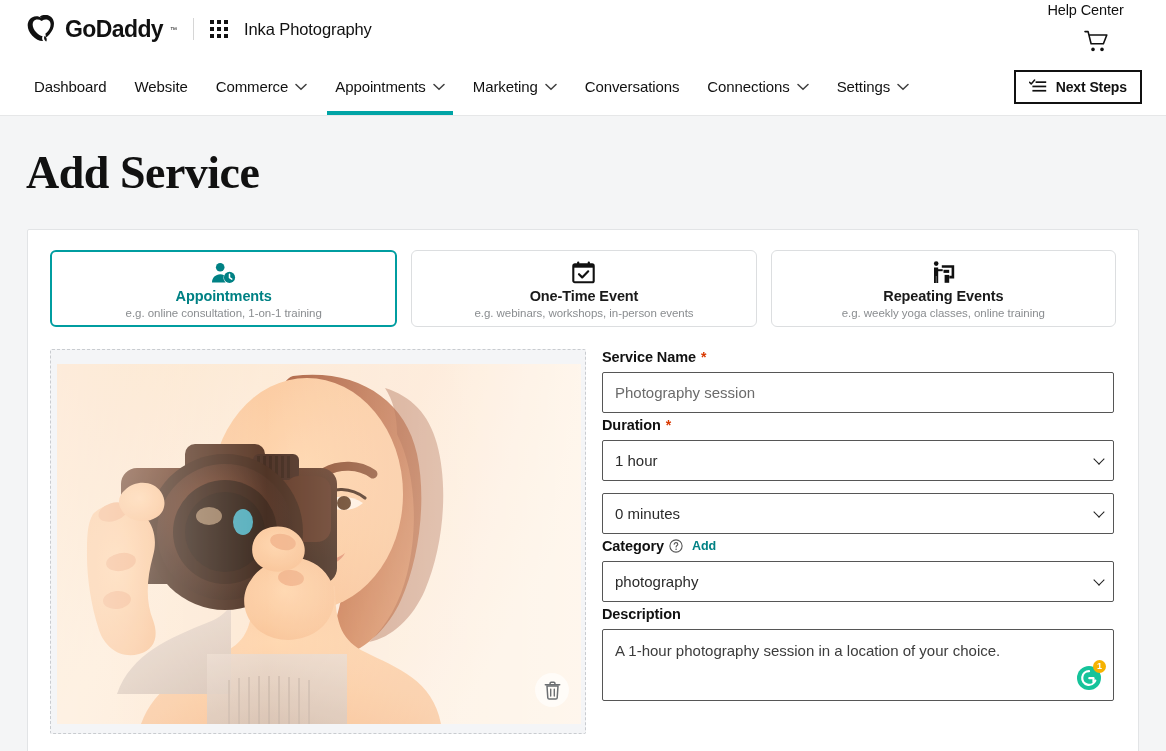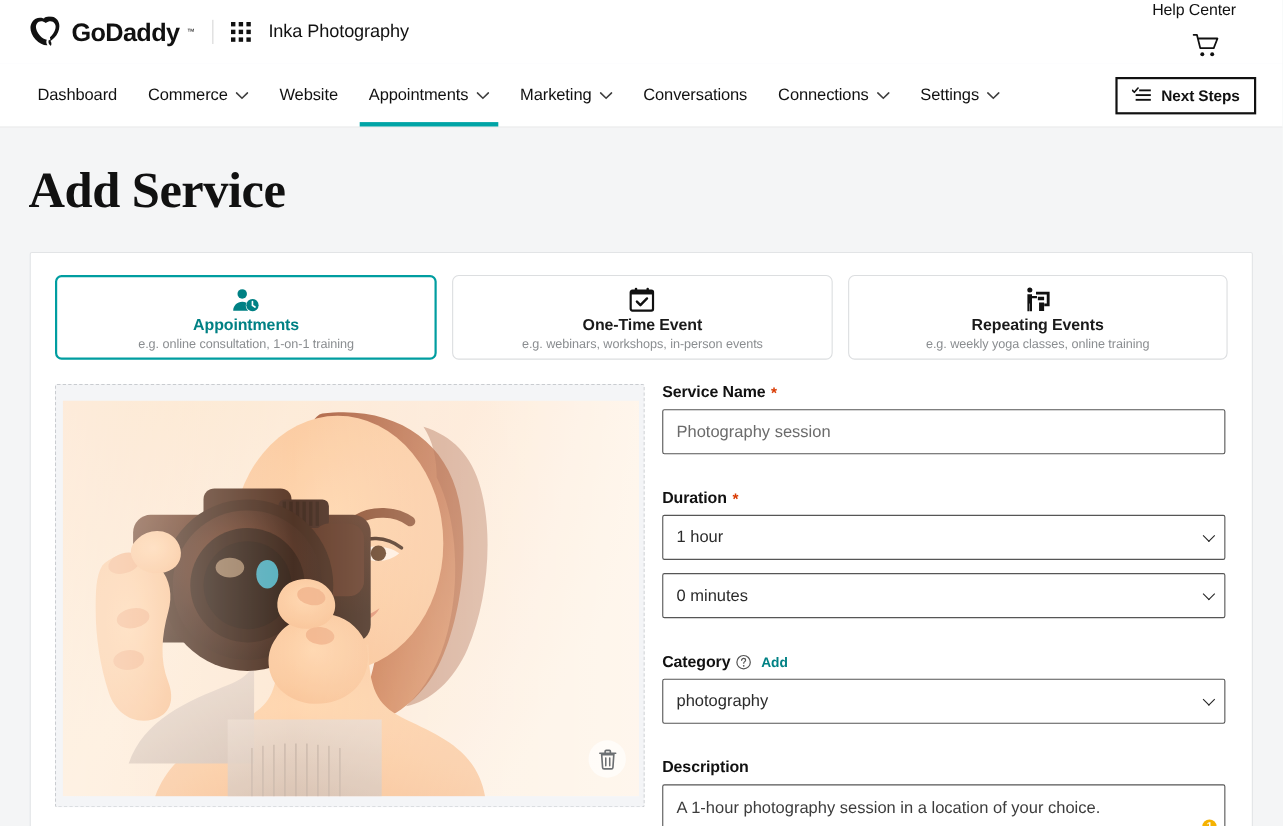--- a/index.html
+++ b/index.html
@@ -257,21 +257,21 @@
     border: 1px solid #565656;
     border-radius: 2px;
     font-size: 15px;
     font-family: "Liberation Sans", sans-serif;
     color: #4a4a4a;
     padding: 0 12px;
     background: #fff;
     outline: none;
   }
   .txt-input::placeholder { color: #6b6b6b; }
-  .fld-block { margin-bottom: 32px; }
+  .fld-block { margin-bottom: 4px; }
   .dur-row { display: flex; gap: 12px; flex-direction: column; }
   .dur-row > div { flex: 1; position: relative; }
   .sel {
     appearance: none;
     -webkit-appearance: none;
     padding-right: 28px;
     color: #2b2b2b;
   }
   .sel-wrap { position: relative; }
   .sel-chev {
@@ -371,27 +371,27 @@
       </svg>
     </span>
   </div>
 </div>
 
 <div class="navbar">
   <div class="nav-item">
     <span>Dashboard</span>
   </div>
   <div class="nav-item">
+    <span>Website</span>
+  </div>
+  <div class="nav-item">
     <span>Commerce</span>
     <svg width="12" height="8" viewBox="0 0 12 8">
         <path d="M1 1.5 6 6.3 11 1.5" fill="none" stroke="#3f3f3f" stroke-width="1.5" stroke-linecap="round"></path>
       </svg>
-  </div>
-  <div class="nav-item">
-    <span>Website</span>
   </div>
   <div class="nav-item active">
     <span>Appointments</span>
     <svg width="12" height="8" viewBox="0 0 12 8">
         <path d="M1 1.5 6 6.3 11 1.5" fill="none" stroke="#3f3f3f" stroke-width="1.5" stroke-linecap="round"></path>
       </svg>
   </div>
   <div class="nav-item">
     <span>Marketing</span>
     <svg width="12" height="8" viewBox="0 0 12 8">

